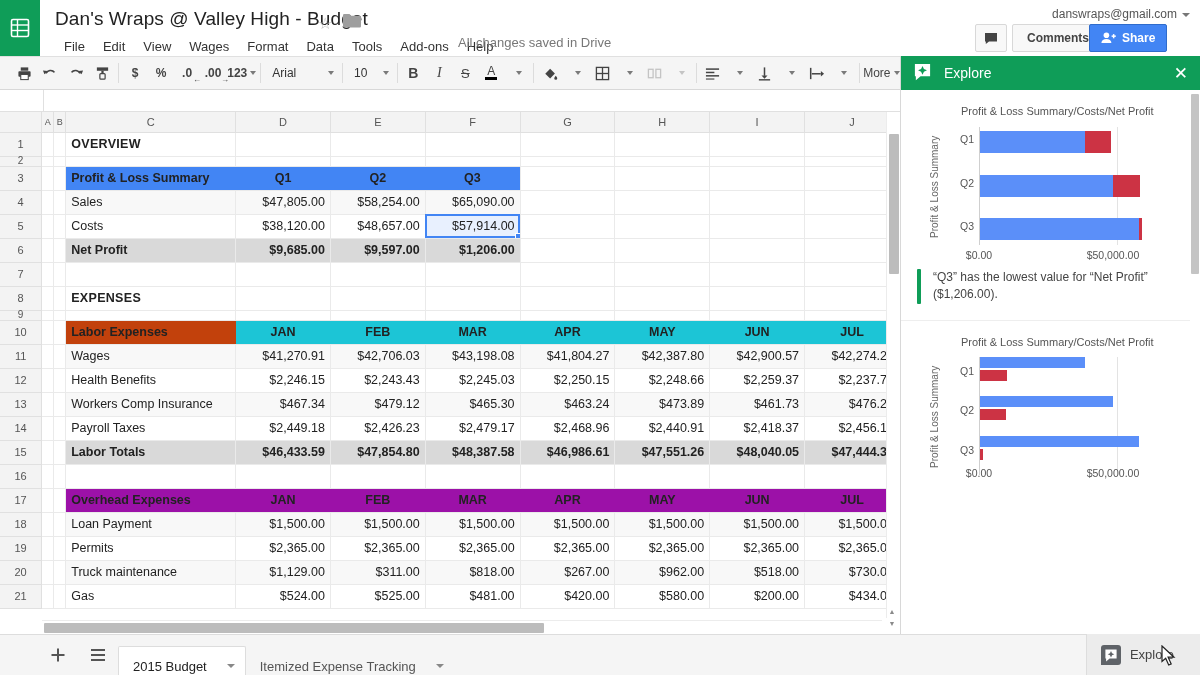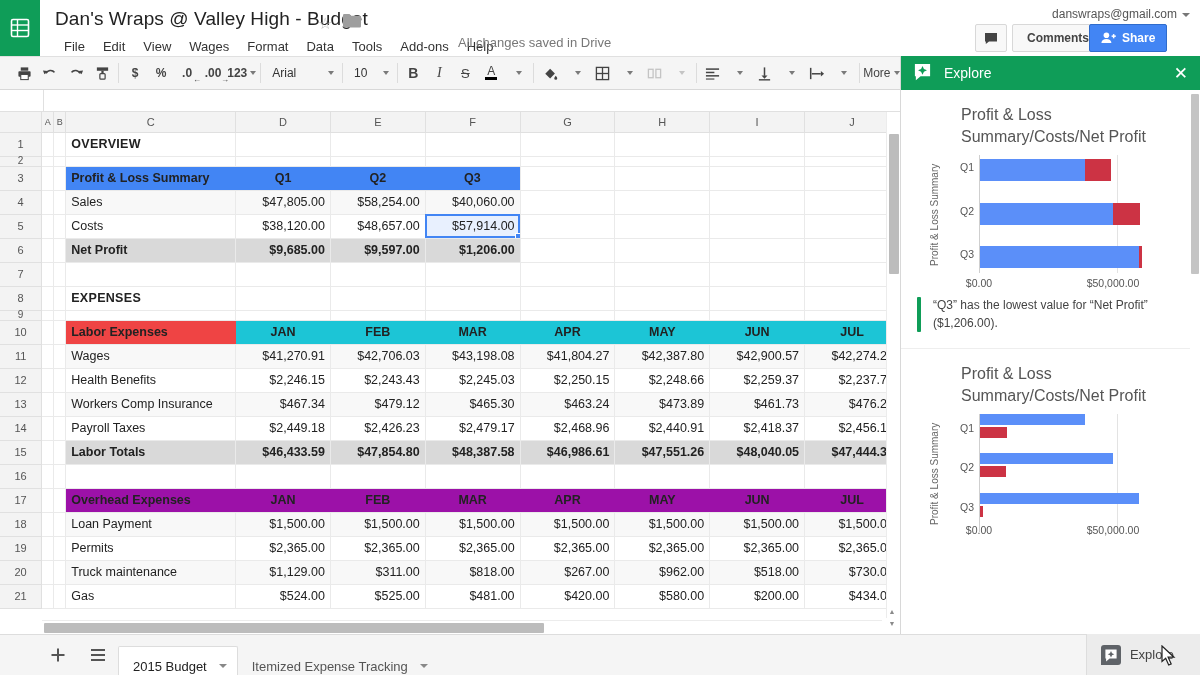--- a/index.html
+++ b/index.html
@@ -117,21 +117,21 @@
     height: 34px; background: #0f9d58; display: flex; align-items: center; padding: 0 12px; color: #fff;
   }
   .exp-head .ttl { font-size: 14px; margin-left: 12px; flex: 1; }
   .exp-close { font-size: 17px; cursor: pointer; line-height: 1; }
   .exp-body { position: relative; height: 544px; overflow: hidden; }
   .exp-scroll { position: absolute; right: 0; top: 0; width: 10px; height: 544px; background: #fff; }
   .exp-thumb { position: absolute; left: 1px; top: 4px; width: 8px; height: 180px; background: #c4c4c4; border-radius: 1px; }
 
   .card { padding: 14px 16px 10px 16px; }
   .card-div { height: 1px; background: #eee; margin: 0; }
-  .chart-title { font-size: 16px; color: #555; line-height: 1.35; margin-left: 44px; margin-bottom: 8px; }
+  .chart-title { font-size: 11px; color: #555; line-height: 1.35; margin-left: 44px; margin-bottom: 8px; }
   .chart-box { position: relative; height: 130px; margin-left: 10px; }
   .yaxis-label {
     position: absolute; left: 0; top: 0; height: 120px; width: 14px;
     writing-mode: vertical-rl; transform: rotate(180deg);
     font-size: 10px; color: #666; display: flex; align-items: center; justify-content: center;
   }
   .plot { position: absolute; left: 52px; top: 0; right: 16px; height: 118px; border-left: 1px solid #cfcfcf; }
   .gridline { position: absolute; top: 0; bottom: 0; width: 1px; background: #e3e3e3; }
   .catlabel { position: absolute; left: -36px; font-size: 10.5px; color: #555; width: 30px; text-align: right; }
   .bar { position: absolute; height: 22px; }
@@ -143,21 +143,21 @@
   .insight-bar { width: 4px; background: #0f9d58; border-radius: 1px; margin-right: 12px; flex: none; }
   .insight-txt { font-size: 12px; color: #444; line-height: 1.45; }
 
   
   .bottombar {
     position: absolute; left: 0; bottom: 0; width: 1200px; height: 41px;
     background: #f5f5f5; border-top: 1px solid #ddd; display: flex; align-items: center;
   }
   .bb-ico { width: 40px; height: 41px; display: flex; align-items: center; justify-content: center; cursor: pointer; color: #555; }
   .sheet-tab {
-    height: 29px; padding: 10px 10px 0 14px; display: flex; align-items: center; gap: 12px;
+    height: 29px; padding: 10px 10px 0 14px; display: flex; align-items: center; gap: 20px;
     font-size: 13px; color: #555; cursor: pointer; margin-top: 12px;
   }
   .sheet-tab.active { background: #fff; color: #222; border: 1px solid #ddd; border-bottom: none; height: 30px; margin-top: 11px; border-radius: 2px 2px 0 0; }
   .sheet-caret { border-left: 4px solid transparent; border-right: 4px solid transparent; border-top: 4px solid #888; }
   .explore-fab {
     position: absolute; right: 0; bottom: 0; height: 41px; padding: 0 26px 0 14px;
     background: #ececec; display: flex; align-items: center; gap: 9px; cursor: pointer;
     font-size: 13px; color: #444; border-left: 1px solid #ddd;
   }
   .fab-ico { width: 20px; height: 20px; background: #5f6368; border-radius: 3px 3px 3px 0; display:flex; align-items:center; justify-content:center; }
@@ -429,21 +429,21 @@
             <td class="cell"></td>
       </tr>
 
       <tr>
         <td class="rowhdr">4</td>
         <td class="cell"></td>
             <td class="cell"></td>
         <td class="cell zebra">Sales</td>
         <td class="cell num zebra">$47,805.00</td>
         <td class="cell num zebra">$58,254.00</td>
-        <td class="cell num zebra">$40,060.00</td>
+        <td class="cell num zebra">$65,090.00</td>
         <td class="cell"></td>
             <td class="cell"></td>
             <td class="cell"></td>
             <td class="cell"></td>
       </tr>
 
       <tr>
         <td class="rowhdr">5</td>
         <td class="cell"></td>
             <td class="cell"></td>
@@ -510,21 +510,21 @@
         <td class="cell" style="height:10px"></td>
             <td class="cell" style="height:10px"></td>
             <td class="cell" style="height:10px"></td>
             <td class="cell" style="height:10px"></td>
       </tr>
 
       <tr>
         <td class="rowhdr">10</td>
         <td class="cell"></td>
             <td class="cell"></td>
-        <td class="cell hdr-cell" style="background:#ef4444">Labor Expenses</td>
+        <td class="cell hdr-cell" style="background:#c2410c">Labor Expenses</td>
         <td class="cell hdr-cell hdr-center" style="background:#1cc5d6">JAN</td>
         <td class="cell hdr-cell hdr-center" style="background:#1cc5d6">FEB</td>
         <td class="cell hdr-cell hdr-center" style="background:#1cc5d6">MAR</td>
         <td class="cell hdr-cell hdr-center" style="background:#1cc5d6">APR</td>
         <td class="cell hdr-cell hdr-center" style="background:#1cc5d6">MAY</td>
         <td class="cell hdr-cell hdr-center" style="background:#1cc5d6">JUN</td>
         <td class="cell hdr-cell hdr-center" style="background:#1cc5d6">JUL</td>
       </tr>
 
       <tr>

